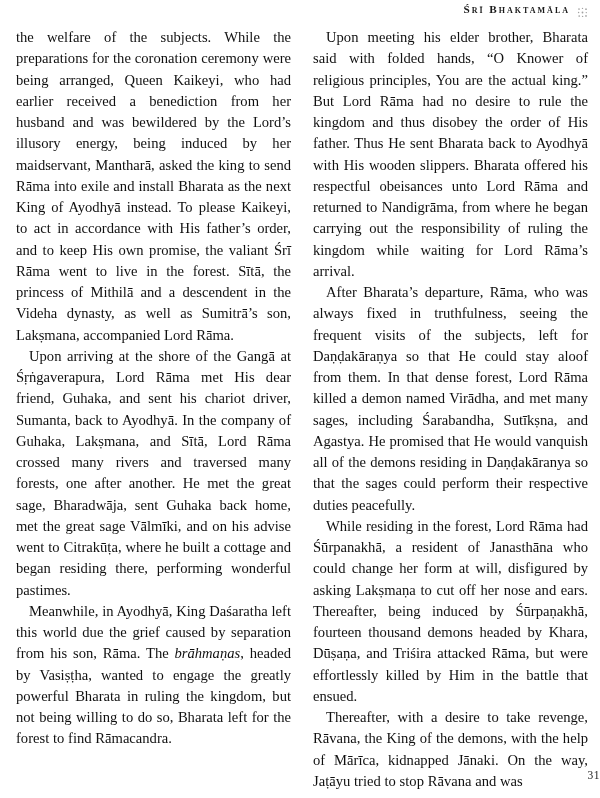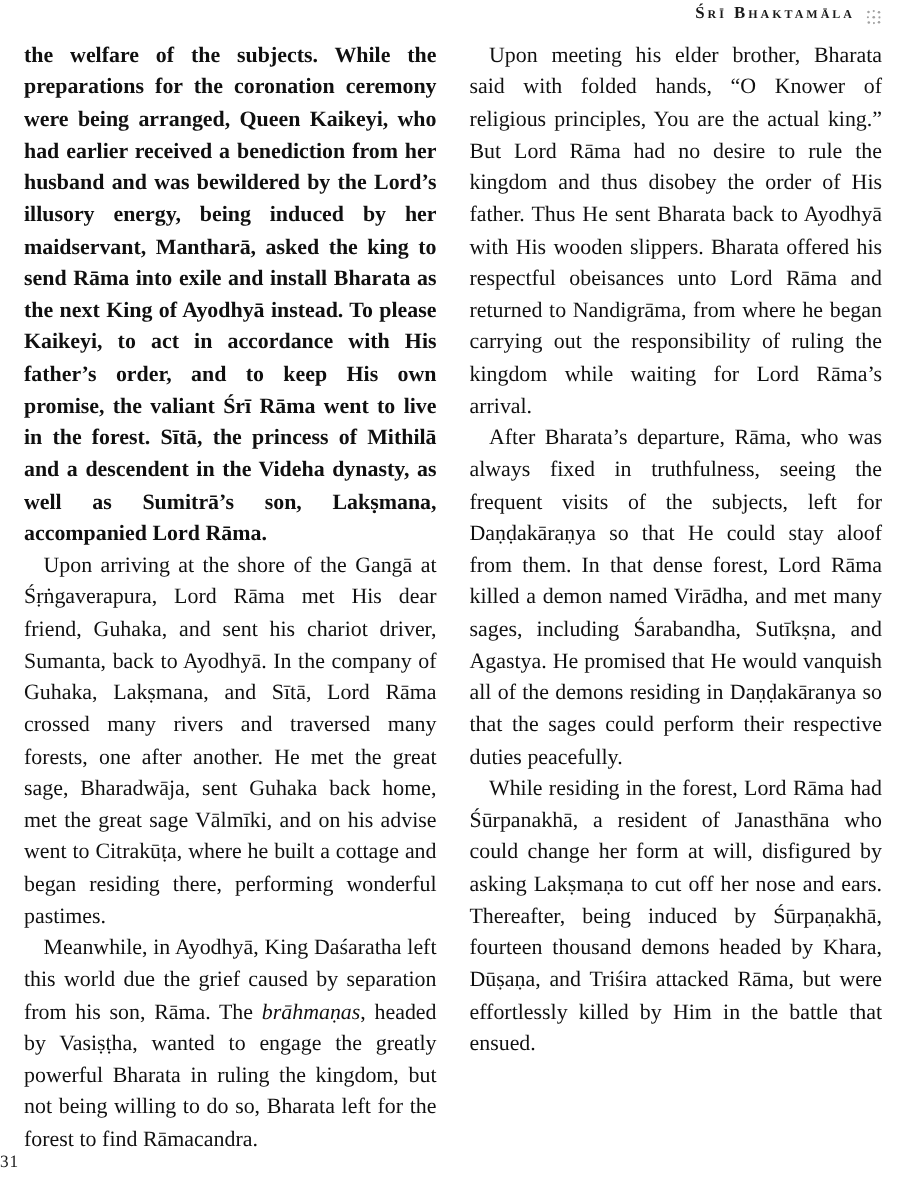--- a/index.html
+++ b/index.html
@@ -63,31 +63,30 @@
     font-size: 14.6px;
     line-height: 21.25px;
     hyphens: none;
     word-spacing: 0.1px;
   }
   .column p.indent {
     text-indent: 13px;
   }
   .column p.flush {
     text-indent: 0;
-    font-weight: bold;
   }
   .column p em {
   }
   
   .folio {
     position: absolute;
     bottom: 17px;
     left: 0;
     width: 600px;
-    text-align: left;
+    text-align: right;
     font-size: 11.5px;
     letter-spacing: 0.5px;
     color: #1a1a1a;
   }
 </style>
 </head>
 <body>
 
 <div class="page">
 
@@ -117,19 +116,20 @@
       <p class="indent">Upon arriving at the shore of the Gangā at Śṛṅgaverapura, Lord Rāma met His dear friend, Guhaka, and sent his chariot driver, Sumanta, back to Ayodhyā. In the company of Guhaka, Lakṣmana, and Sītā, Lord Rāma crossed many rivers and traversed many forests, one after another. He met the great sage, Bharadwāja, sent Guhaka back home, met the great sage Vālmīki, and on his advise went to Citrakūṭa, where he built a cottage and began residing there, performing wonderful pastimes.</p>
       <p class="indent">
         <span>Meanwhile, in Ayodhyā, King Daśaratha left this world due the grief caused by separation from his son, Rāma. The </span><em>brāhmaṇas</em><span>, headed by Vasiṣṭha, wanted to engage the greatly powerful Bharata in ruling the kingdom, but not being willing to do so, Bharata left for the forest to find Rāmacandra.</span>
       </p>
     </div>
 
     <div class="column">
       <p class="indent">Upon meeting his elder brother, Bharata said with folded hands, “O Knower of religious principles, You are the actual king.” But Lord Rāma had no desire to rule the kingdom and thus disobey the order of His father. Thus He sent Bharata back to Ayodhyā with His wooden slippers. Bharata offered his respectful obeisances unto Lord Rāma and returned to Nandigrāma, from where he began carrying out the responsibility of ruling the kingdom while waiting for Lord Rāma’s arrival.</p>
       <p class="indent">After Bharata’s departure, Rāma, who was always fixed in truthfulness, seeing the frequent visits of the subjects, left for Daṇḍakāraṇya so that He could stay aloof from them. In that dense forest, Lord Rāma killed a demon named Virādha, and met many sages, including Śarabandha, Sutīkṣna, and Agastya. He promised that He would vanquish all of the demons residing in Daṇḍakāranya so that the sages could perform their respective duties peacefully.</p>
       <p class="indent">While residing in the forest, Lord Rāma had Śūrpanakhā, a resident of Janasthāna who could change her form at will, disfigured by asking Lakṣmaṇa to cut off her nose and ears. Thereafter, being induced by Śūrpaṇakhā, fourteen thousand demons headed by Khara, Dūṣaṇa, and Triśira attacked Rāma, but were effortlessly killed by Him in the battle that ensued.</p>
+      <p class="indent">Thereafter, with a desire to take revenge, Rāvana, the King of the demons, with the help of Mārīca, kidnapped Jānaki. On the way, Jaṭāyu tried to stop Rāvana and was</p>
     </div>
 
   </div>
 
   <div class="folio">31</div>
 
 </div>
 
 </body></html>

